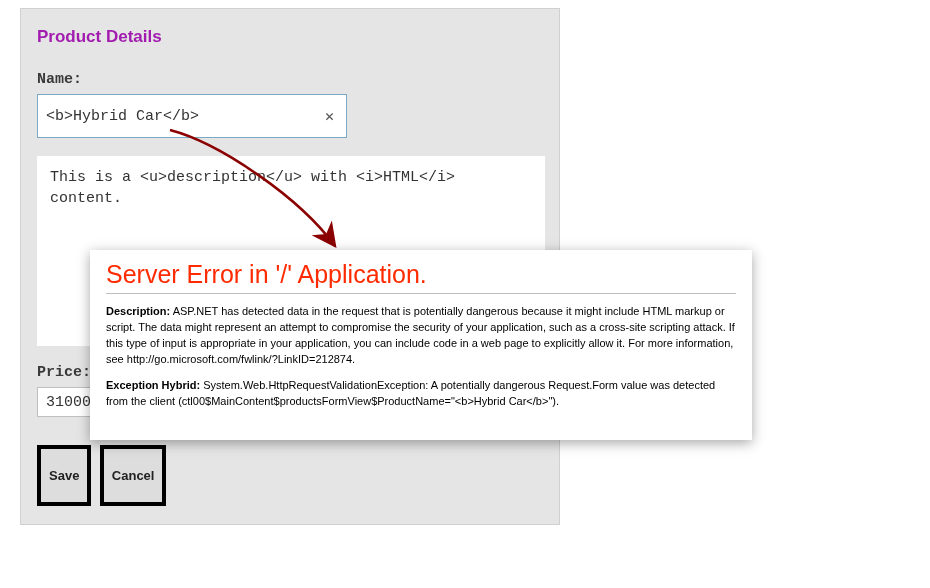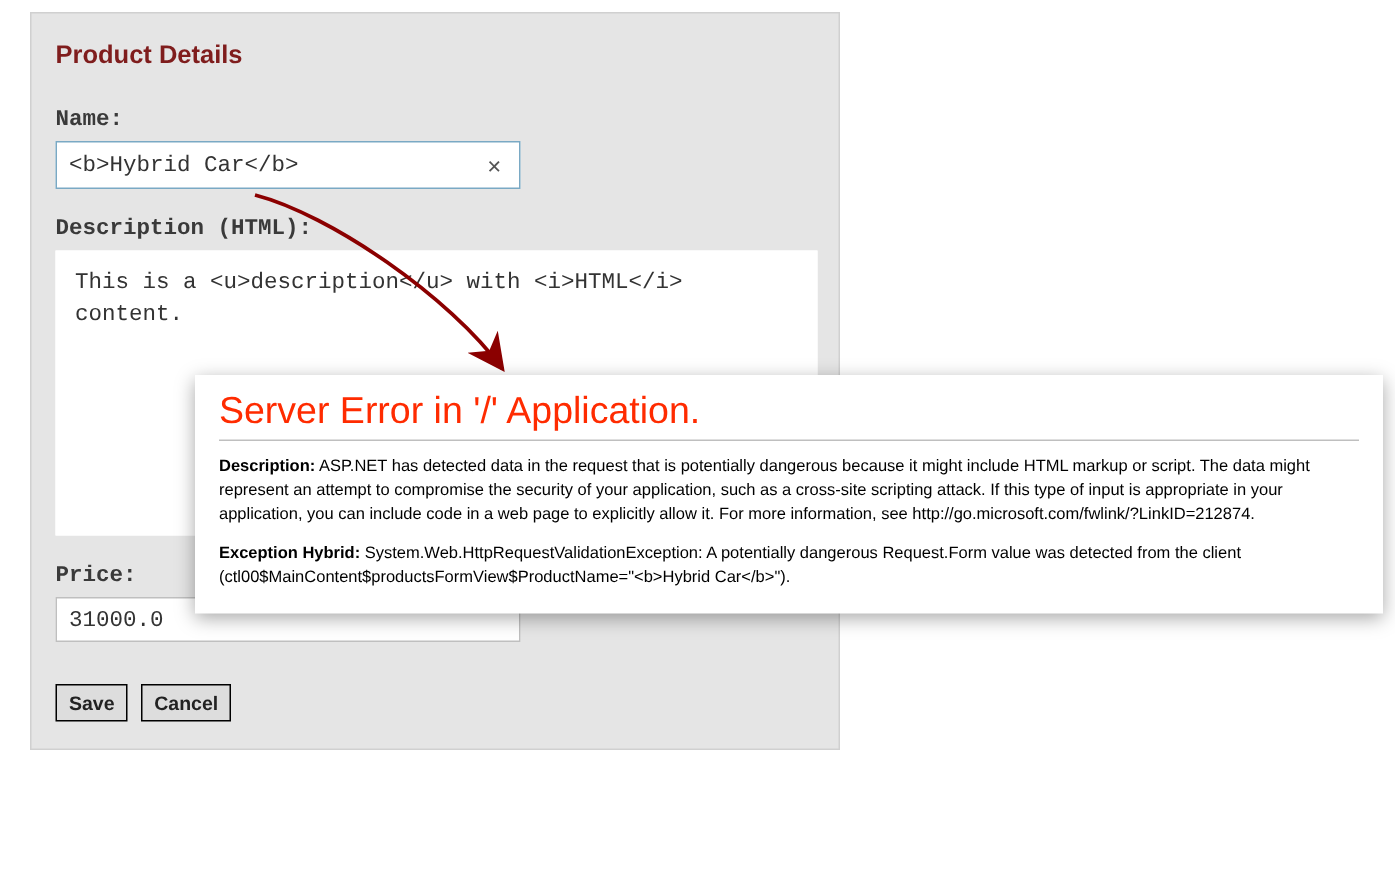--- a/index.html
+++ b/index.html
@@ -18,36 +18,36 @@
     left: 20px;
     top: 8px;
     width: 540px;
     background: #e5e5e5;
     border: 1px solid #d0d0d0;
     padding: 14px 16px 18px 16px;
   }
   .heading {
     font-weight: 700;
     font-size: 17px;
-    color: #7f1d1d;
+    color: #a21caf;
     margin: 4px 0 24px 0;
   }
   .label {
     font-size: 15px;
     color: #3a3a3a;
     margin-bottom: 6px;
     font-weight: 600;
   }
   .field-row { margin-bottom: 18px; font-family: Liberation Mono, monospace; }
   .name-wrap {
     display: flex;
     align-items: center;
     background: #fff;
     border: 1px solid #7aa9c4;
-    height: 32px;
+    height: 44px;
     width: 310px;
     padding: 0 8px;
   }
   .name-wrap input {
     flex: 1;
     border: none;
     outline: none;
     font-size: 15px;
     font-family: inherit;
     color: #333;
@@ -88,47 +88,46 @@
     border: 1px solid #bfbfbf;
     background: #fff;
     font-size: 15px;
     font-family: inherit;
     padding: 0 8px;
     color: #333;
   }
   .btn-row { margin-top: 28px; }
   .btn {
     background: #ddd;
-    border: 1px solid #000000;
+    border: 4px solid #000000;
     font-size: 13px;
     font-weight: 700;
     font-family: inherit;
     color: #222;
-    padding: 4px 8px;
+    padding: 19px 8px;
     cursor: pointer;
     margin-right: 4px;
   }
   
   .arrow {
     position: absolute;
     left: 160px;
     top: 128px;
     pointer-events: none;
   }
   
   .err {
     position: absolute;
     left: 90px;
     top: 250px;
-    width: 792px;
+    width: 662px;
     background: #fff;
     box-shadow: 0 3px 12px rgba(0,0,0,0.35);
-    padding: 6px 16px 5px 16px;
+    padding: 6px 16px 20px 16px;
     font-family: Verdana, "Segoe UI", sans-serif;
-    margin-left: 40px;
   }
   .err h1 {
     font-family: Verdana, sans-serif;
     font-weight: 400;
     color: #ff2b00;
     font-size: 25px;
     margin: 4px 0 4px 0;
   }
   .err hr {
     border: none;
@@ -160,21 +159,20 @@
 
   <div class="field-row">
     <div class="label">Name:</div>
     <div class="name-wrap">
       <input type="text" value="&lt;b&gt;Hybrid Car&lt;/b&gt;" style="">
       <span class="clear-x">✕</span>
     </div>
   </div>
 
   <div class="field-row" style="position:relative;">
-    <div class="label">Description (HTML):</div>
     <div class="desc-box">This is a &lt;u&gt;description&lt;/u&gt; with &lt;i&gt;HTML&lt;/i&gt; content.</div>
     <span class="scroll-hint">︿</span>
   </div>
 
   <div class="field-row">
     <div class="label">Price:</div>
     <input class="price-input" type="text" value="31000.0" style="">
   </div>
 
   <div class="btn-row">

